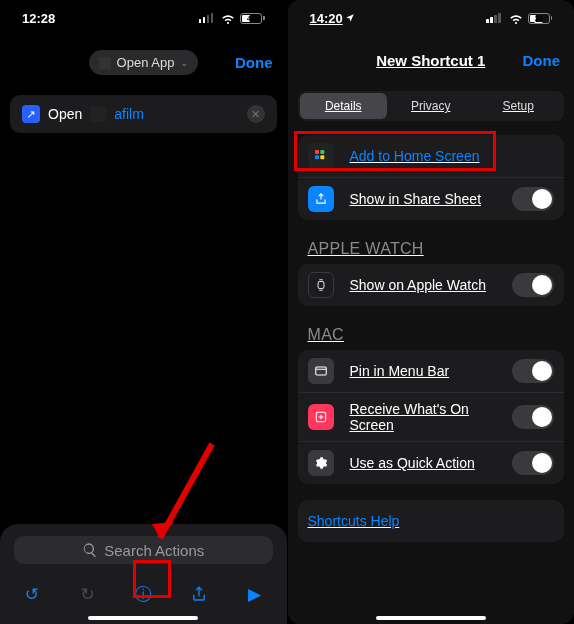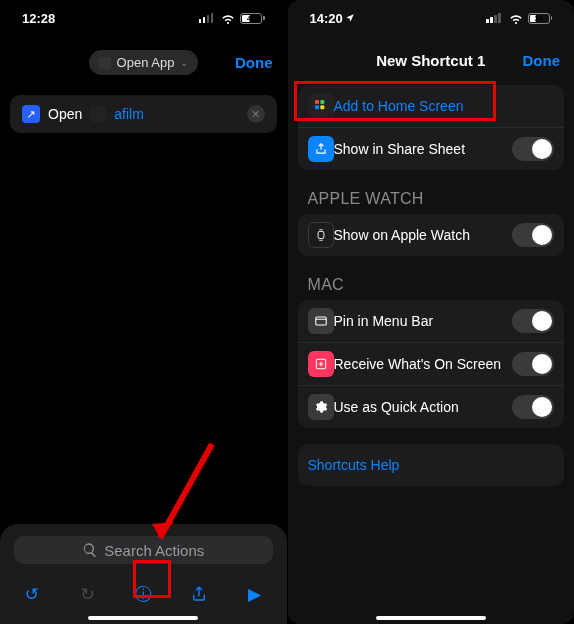--- a/index.html
+++ b/index.html
@@ -1,19 +1,19 @@
 <!DOCTYPE html>
 <html><head>
 <meta charset="utf-8">
 <style>
   * { margin: 0; padding: 0; box-sizing: border-box; font-family: -apple-system, "SF Pro Text", "Helvetica Neue", Arial, sans-serif; }
   body { background: #000; display: flex; width: 574px; height: 624px; overflow: hidden; position: relative; }
   .phone { flex: 1; height: 100%; position: relative; display: flex; flex-direction: column; color: #fff; border-radius: 12px; }
   .phone.left { background: #000; border-right: 1px solid #000; }
-  .phone.right { background: #111; }
+  .phone.right { background: #111; text-decoration: underline; }
   .statusbar { display: flex; justify-content: space-between; align-items: center; height: 36px; padding: 0 22px; font-size: 13px; font-weight: 600; }
   .status-right { display: flex; align-items: center; gap: 4px; }
   .sigbars { display: inline-flex; align-items: flex-end; gap: 1.5px; margin-right: 3px; }
   .sigbars span { width: 2.5px; background: #fff; border-radius: 0.5px; }
   .sigbars span:nth-child(1){height:4px;} .sigbars span:nth-child(2){height:6px;} .sigbars span:nth-child(3){height:8px; background:#555;} .sigbars span:nth-child(4){height:10px; background:#555;}
   .battery { display: inline-flex; align-items: center; }
   .batt-body { width: 22px; height: 11px; border: 1px solid #888; border-radius: 3px; position: relative; display:flex; align-items:center; justify-content:center; font-size:7px; font-weight:700; color:#fff;}
   .batt-fill { position:absolute; left:1px; top:1px; bottom:1px; background:#fff; border-radius:1px; }
   .batt-tip { width:1.5px; height:4px; background:#888; border-radius:0 1px 1px 0; margin-left:1px;}
   .batt-num { position: relative; z-index:1; color:#000; }
@@ -40,21 +40,21 @@
   .redbox { position:absolute; border:3px solid #e20000; }
   .arrow { position:absolute; width:80px; height:120px; pointer-events:none; }
 
   
   .right .header2 { display:flex; align-items:center; justify-content:center; padding:16px 20px; position:relative; font-size:15px; font-weight:600; }
   .right .done2 { position:absolute; right:14px; color:#0b84ff; font-size:15px; font-weight:600; }
   .segctrl { margin:6px 10px 14px; background:#1c1c1e; border-radius:8px; display:flex; padding:2px; font-size:12px; }
   .segctrl .seg { flex:1; text-align:center; padding:6px 0; border-radius:6px; color:#ddd; }
   .segctrl .seg.active { background:#46464a; color:#fff; }
   .group { margin:0 10px 16px; background:#1c1c1e; border-radius:10px; overflow:hidden; }
-  .group .row { display:flex; align-items:center; padding:8px 10px; gap:0; font-size:14px; min-height:42px; }
+  .group .row { display:flex; align-items:center; padding:8px 10px; gap:16px; font-size:14px; min-height:42px; }
   .group .row + .row { border-top:1px solid #2a2a2c; }
   .row .icn { width:26px; height:26px; border-radius:6px; display:flex; align-items:center; justify-content:center; font-size:13px; color:#fff; flex-shrink:0;}
   .row .lbl { flex:1; }
   .row .toggle { width:42px; height:24px; background:#3a3a3c; border-radius:12px; position:relative; }
   .row .toggle::after { content:''; position:absolute; width:20px; height:20px; background:#fff; border-radius:50%; top:2px; right:2px; }
   .sect-header { font-size:16px; color:#8a8a8e; margin:4px 20px 6px; text-transform:uppercase; letter-spacing:0.3px;}
   .linkrow { color:#0b84ff; }
 
   svg.icon { width:16px; height:16px; }
   .status-loc { display:inline-flex; align-items:center; }
@@ -158,20 +158,25 @@
           <span class="batt-tip"></span>
       </span>
     </span>
   </div>
 
   <div class="header2">
     <span>New Shortcut 1</span>
     <span class="done2">Done</span>
   </div>
 
+  <div class="segctrl">
+    <div class="seg active">Details</div>
+    <div class="seg">Privacy</div>
+    <div class="seg">Setup</div>
+  </div>
 
   <div style="position:relative">
     <div class="group">
       <div class="row linkrow">
         <span class="icn" style="background:#222">
           <svg viewBox="0 0 24 24" width="16" height="16">
               <rect x="3" y="3" width="6" height="6" rx="1.5" fill="#ff453a"></rect>
               <rect x="11" y="3" width="6" height="6" rx="1.5" fill="#30d158"></rect>
               <rect x="3" y="11" width="6" height="6" rx="1.5" fill="#0a84ff"></rect>
               <rect x="11" y="11" width="6" height="6" rx="1.5" fill="#ffd60a"></rect>

